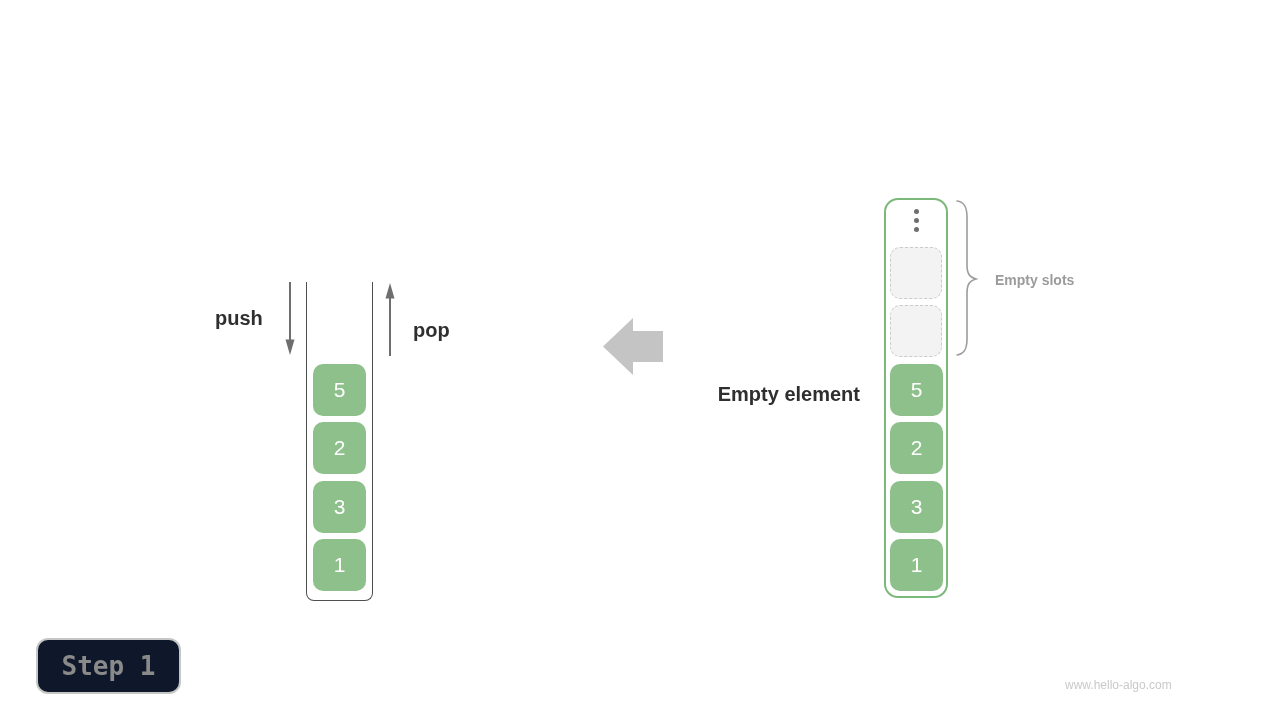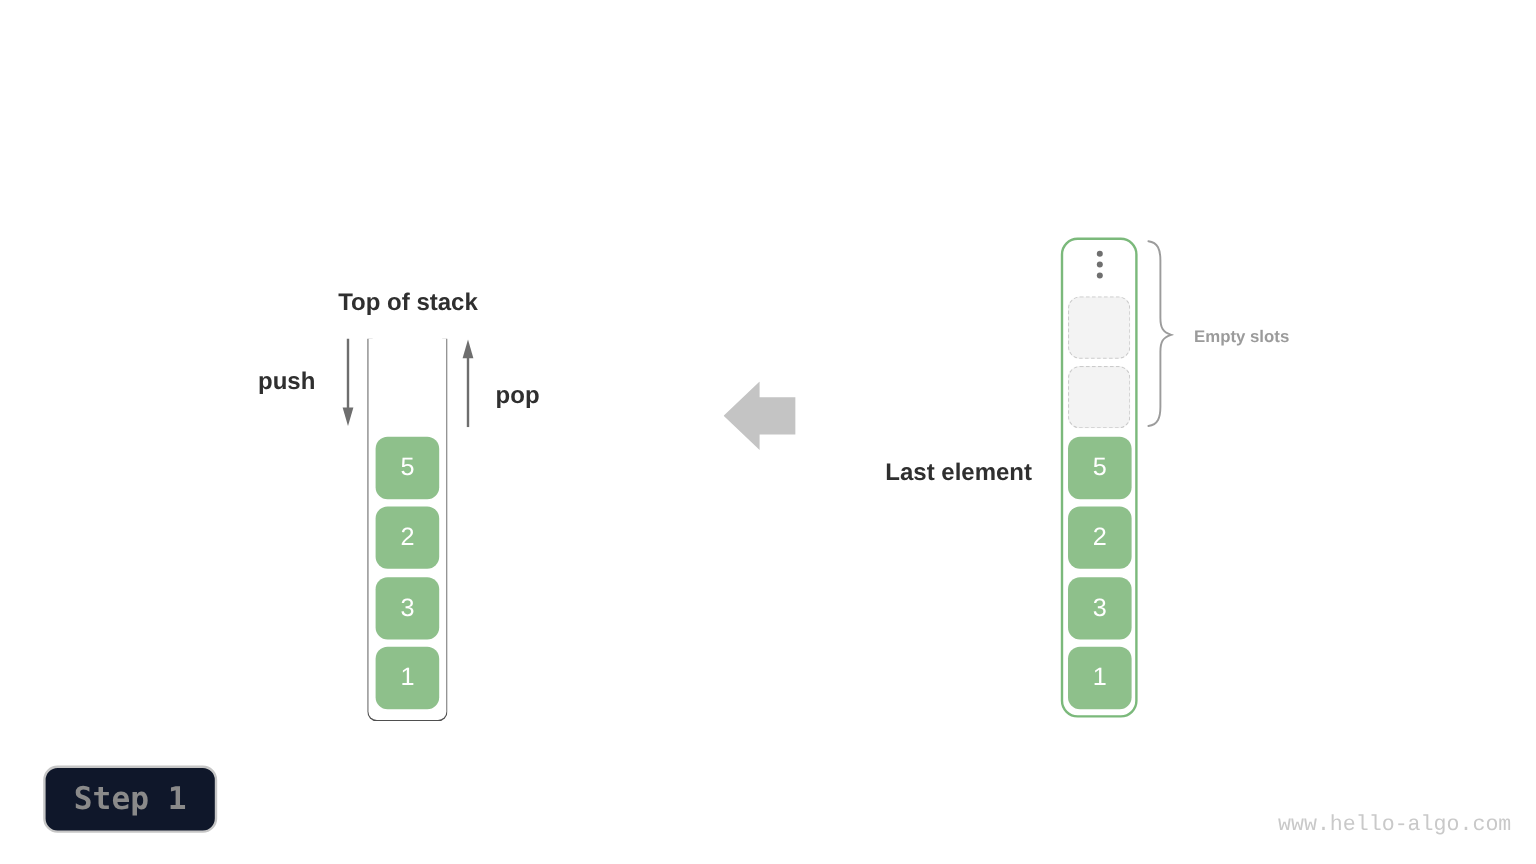--- a/index.html
+++ b/index.html
@@ -61,30 +61,29 @@
   
   .step-badge {
     position:absolute; left:36px; top:638px; width:145px; height:56px;
     border:2px solid #c6c6c6; border-radius:12px; background:#0f172a;
     box-sizing:border-box; display:flex; align-items:center; justify-content:center;
     font-family:"DejaVu Sans Mono","Liberation Mono",monospace;
     font-weight:700; font-size:26px; color:#8a8a8a;
   }
   .watermark {
     position:absolute; left:1065px; top:678px;
-    font-family:Liberation Mono, monospace;
-    font-size:18px; color:#c9c9c9; white-space:nowrap;
+    font-family:Liberation Sans, sans-serif;
+    font-size:12px; color:#c9c9c9; white-space:nowrap;
   }
 </style>
 </head>
 <body>
 
 <div class="canvas">
 
-  <div class="bold-label" style="left:240px; top:240px; width:200px; text-align:center;">Top of stack</div>
 
   <div class="bold-label" style="left:215px; top:306px; width:56px; ">push</div>
 
   <svg class="arrow-svg" style="left:282px; top:282px;" width="16" height="74" viewBox="0 0 16 74">
     <line x1="8" y1="0" x2="8" y2="58" stroke="#6e6e6e" stroke-width="2"></line>
     <polygon points="8,73 3.5,57.5 12.5,57.5" fill="#6e6e6e"></polygon>
   </svg>
 
   <svg class="arrow-svg" style="left:382px; top:282px;" width="16" height="74" viewBox="0 0 16 74">
     <polygon points="8,1 3.5,16.5 12.5,16.5" fill="#6e6e6e"></polygon>
@@ -121,20 +120,20 @@
   <div class="elem r1">2</div>
   <div class="elem r2">3</div>
   <div class="elem r3">1</div>
 
   <svg class="arrow-svg" style="left:954px; top:199px;" width="24" height="158" viewBox="0 0 24 158">
     <path d="M 3 2 C 11 3, 13 9, 13 18 L 13 66 C 13 74, 15 78, 22 80 C 15 82, 13 86, 13 94 L 13 140 C 13 149, 11 155, 3 156" stroke="#9c9c9c" stroke-width="1.6" fill="none" stroke-linecap="round"></path>
   </svg>
 
   <div class="gray-bold" style="left:995px; top:268px;">Empty slots</div>
 
-  <div class="bold-label" style="left:700px; top:382px; width:160px; text-align:right;">Last element</div>
+  <div class="bold-label" style="left:700px; top:382px; width:160px; text-align:right;">Empty element</div>
 
 
   <div class="step-badge">Step 1</div>
 
   <div class="watermark">www.hello-algo.com</div>
 
 </div>
 
 </body></html>

